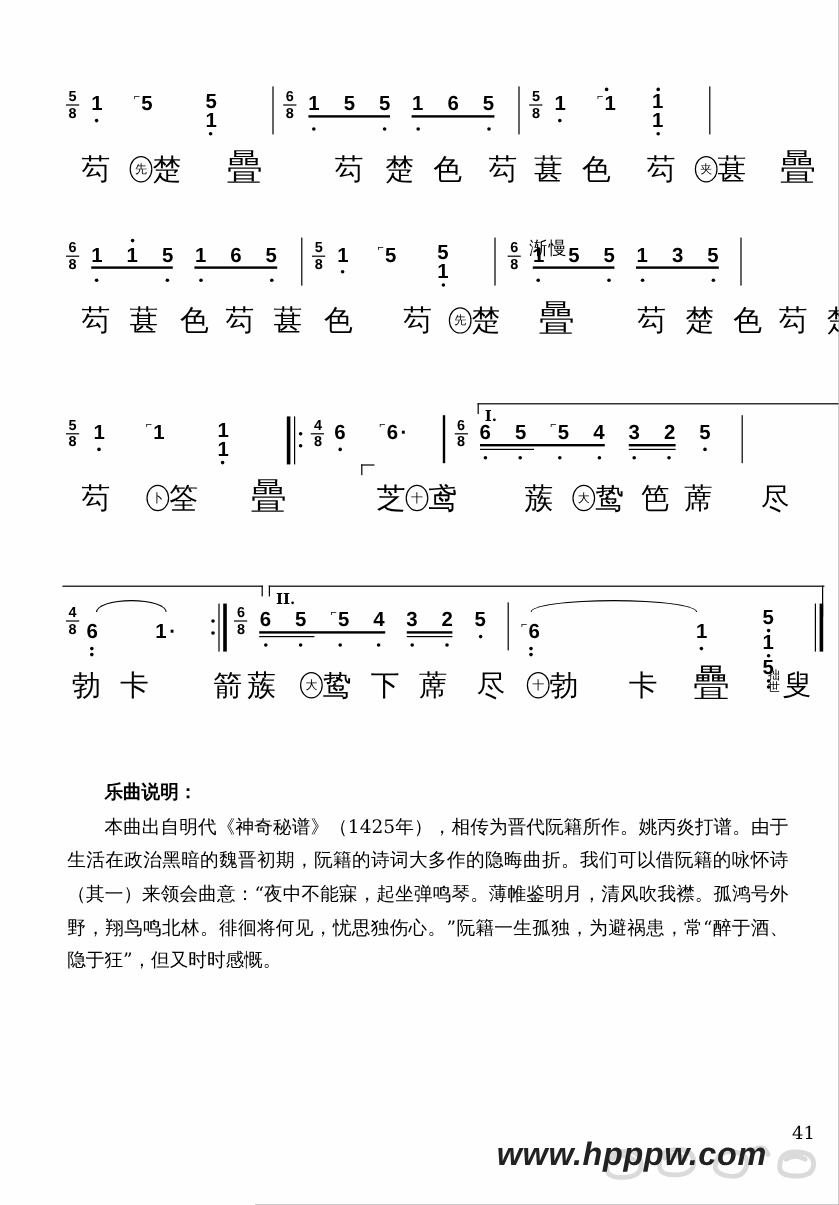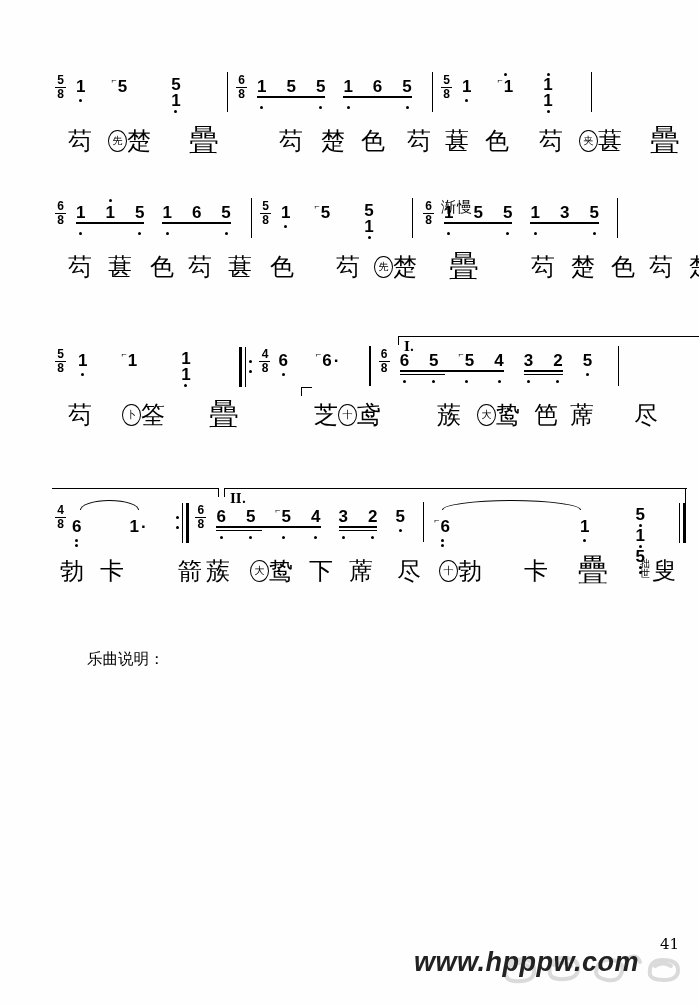--- a/index.html
+++ b/index.html
@@ -45,21 +45,21 @@
   
   .volta{position:absolute;border-top:1.7px solid #000;height:8px;}
   .vleft{border-left:1.7px solid #000;}
   .vright{border-right:1.7px solid #000;}
   .vlabel{position:absolute;font-family:"DejaVu Serif",serif;font-size:12.5px;font-weight:bold;}
   .tempo{position:absolute;font-size:15px;letter-spacing:1px;margin-top:13px;}
   .hook{position:absolute;width:1.7px;background:#000;}
   
   .explain{position:absolute;left:56px;right:42px;top:646px;font-size:15.5px;line-height:1.8;
            text-align:justify;font-family:"DejaVu Serif",serif;}
-  .explain .title{font-weight:normal;margin:0 0 2px 0;}
+  .explain .title{font-weight:bold;margin:0 0 2px 0;}
   .explain p{margin:0;text-indent:2em;}
   
   .pageno{position:absolute;left:660px;top:935px;font-family:"DejaVu Serif",serif;font-size:15px;}
   .wlogo{position:absolute;left:498px;top:938px;opacity:.55;}
   .wurl{position:absolute;left:414px;top:947px;font-size:27px;font-weight:bold;font-style:italic;
         color:#222;letter-spacing:.5px;font-family:"Liberation Sans",sans-serif;}
 </style>
 </head>
 <body>
 
@@ -733,20 +733,21 @@
 
   <div class="volta vleft" style="left:398px;top:336px;width:300px;"></div>
   <div class="vlabel" style="left:404px;top:339px;">I.</div>
   <div class="volta vright" style="left:52px;top:488px;width:166px;"></div>
   <div class="volta vleft" style="left:224px;top:488px;width:462px;"></div>
   <div class="hook" style="left:684.5px;top:488px;height:26px;"></div>
   <div class="vlabel" style="left:230px;top:491px;">II.</div>
 
   <div class="explain">
     <p class="title">乐曲说明：</p>
+    <p>本曲出自明代《神奇秘谱》（1425年），相传为晋代阮籍所作。姚丙炎打谱。由于生活在政治黑暗的魏晋初期，阮籍的诗词大多作的隐晦曲折。我们可以借阮籍的咏怀诗（其一）来领会曲意：“夜中不能寐，起坐弹鸣琴。薄帷鉴明月，清风吹我襟。孤鸿号外野，翔鸟鸣北林。徘徊将何见，忧思独伤心。”阮籍一生孤独，为避祸患，常“醉于酒、隐于狂”，但又时时感慨。</p>
   </div>
 
   <div class="pageno">41</div>
   <svg class="wlogo" width="200" height="58" viewBox="0 0 200 58">
     <g fill="none" stroke="#bdbdbd" stroke-width="4" stroke-linecap="round" stroke-linejoin="round">
       <path d="M8 38 q-4 -14 10 -16 q16 -3 18 8 q2 12 -12 13 q-14 1 -16 -5 z"></path>
       <path d="M12 28 q8 -6 18 0"></path>
       <path d="M52 36 q-3 -15 12 -16 q15 -1 16 9 q1 11 -13 12 q-13 1 -15 -5 z"></path>
       <path d="M56 27 q9 -5 17 1"></path>
       <path d="M98 34 q2 -14 16 -12 q13 2 10 12 q-3 10 -15 8 q-11 -2 -11 -8 z"></path>

